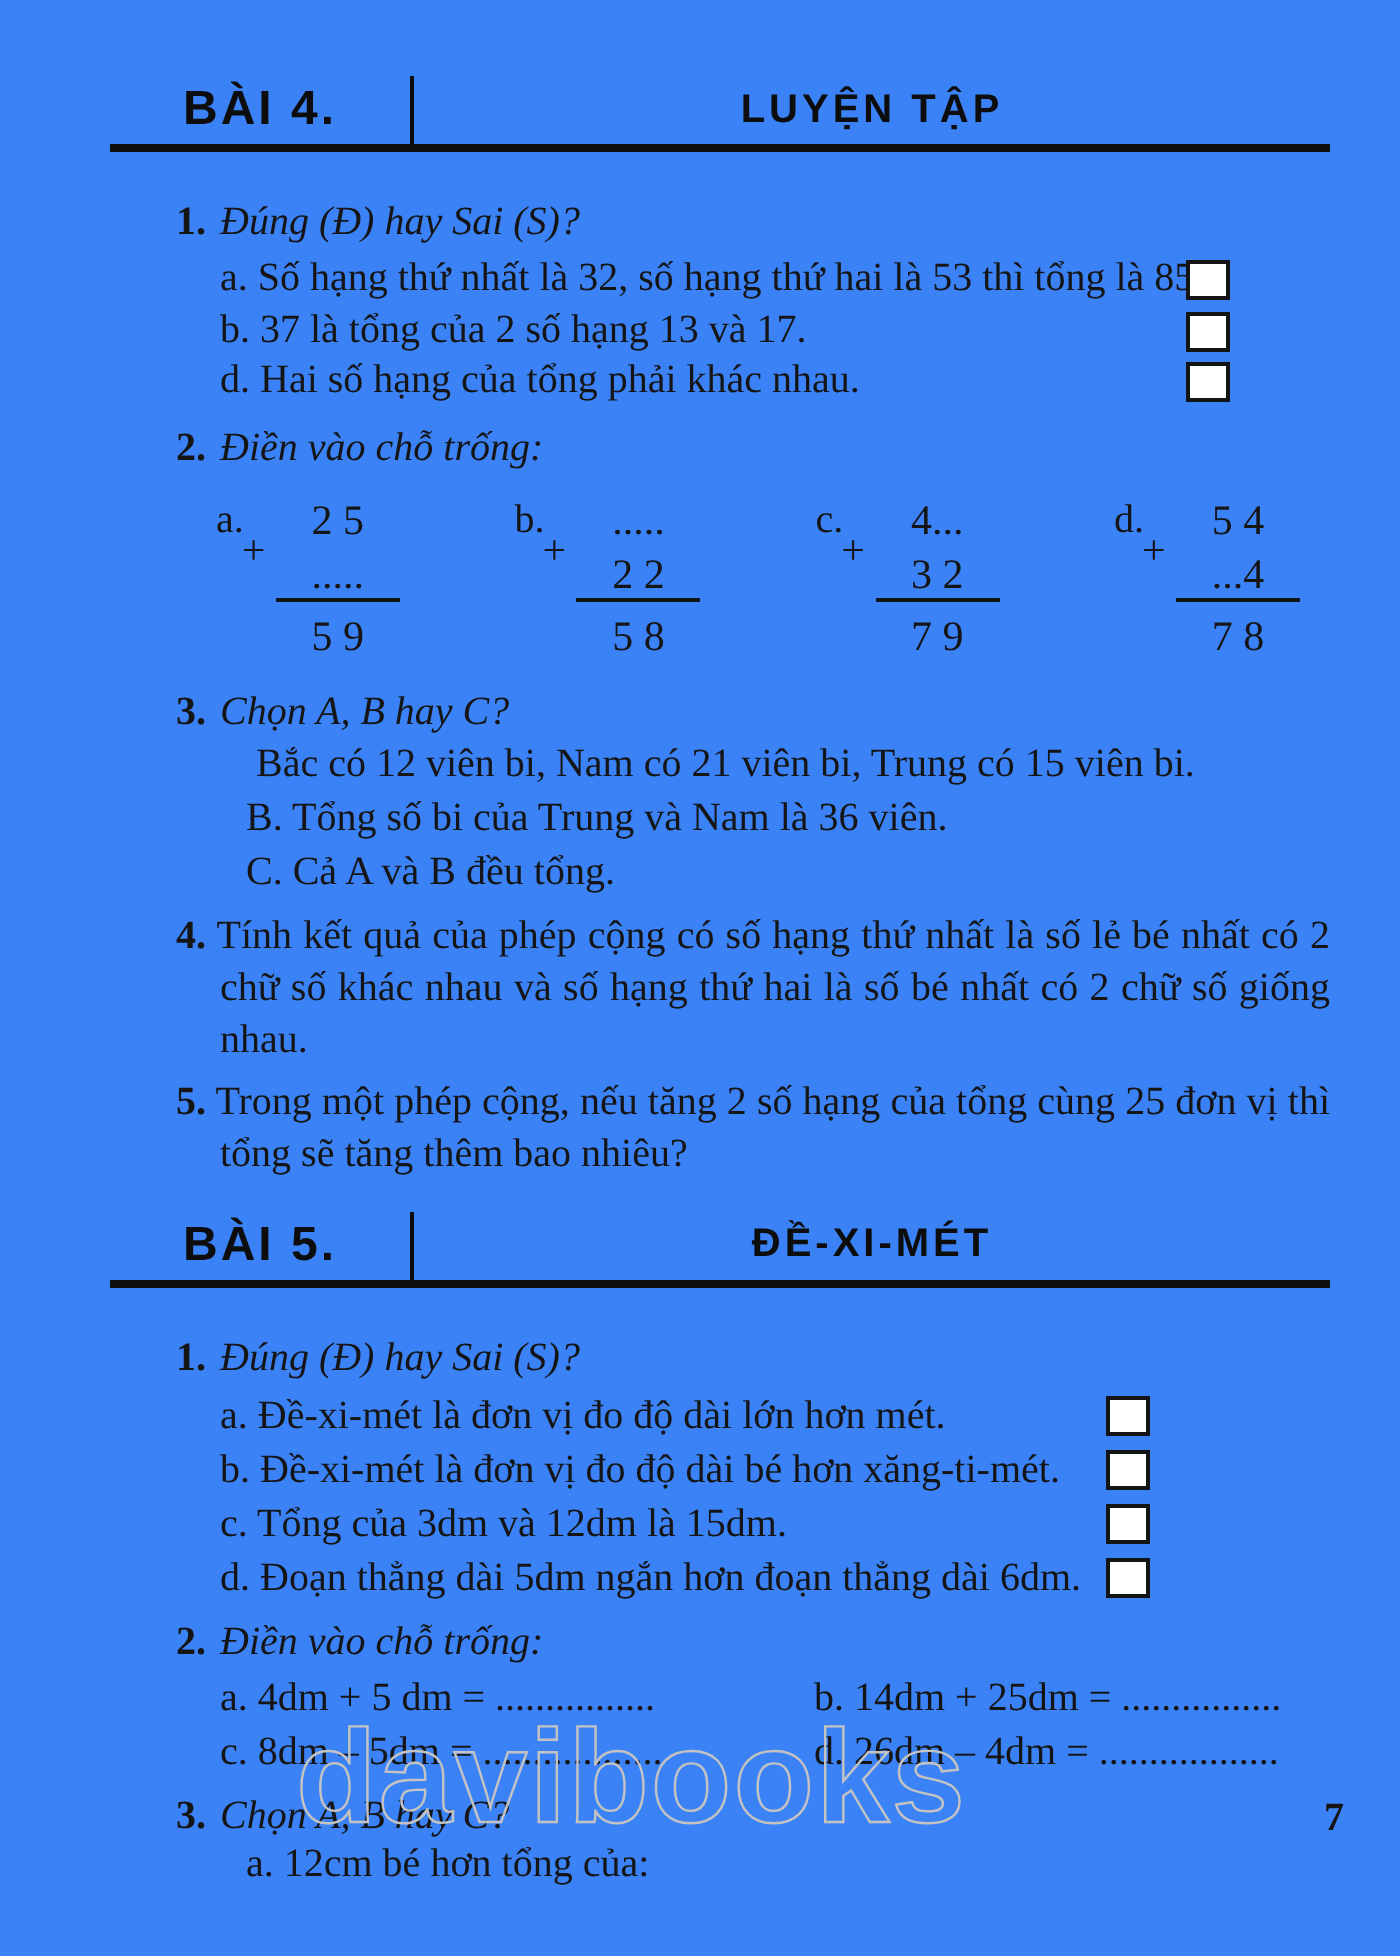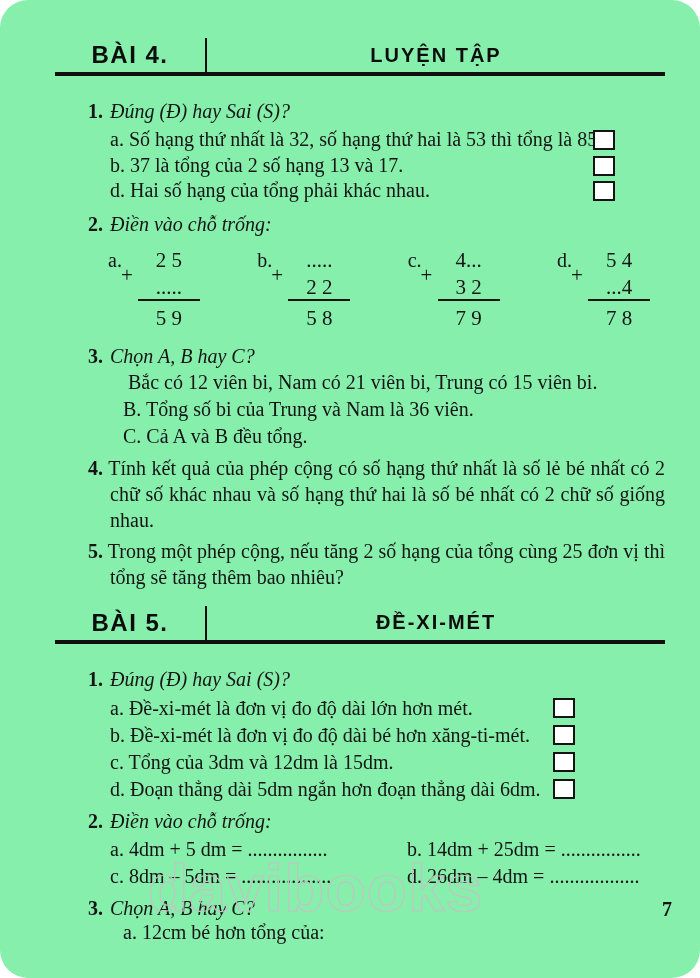--- a/index.html
+++ b/index.html
@@ -1,19 +1,19 @@
 <!DOCTYPE html>
 <html><head>
 <meta charset="utf-8">
 <style>
   * { margin:0; padding:0; box-sizing:border-box; }
   html,body { background:#ffffff; }
   .page {
-    position:relative; width:700px; height:978px; background:#86efac;
-    font-family:"Liberation Serif", serif; color:#151515; overflow:hidden;border-radius:28px;
+    position:relative; width:700px; height:978px; background:#3b82f6;
+    font-family:"Liberation Serif", serif; color:#151515; overflow:hidden;
   }
   .inner { margin:0 35px 0 55px; padding-top:38px; }
 
   
   .lesson-header {
     display:flex; align-items:stretch; height:38px;
     border-bottom:4px solid #0f0f0f;
   }
   .lh-label {
     width:150px; display:flex; align-items:center; justify-content:center;

